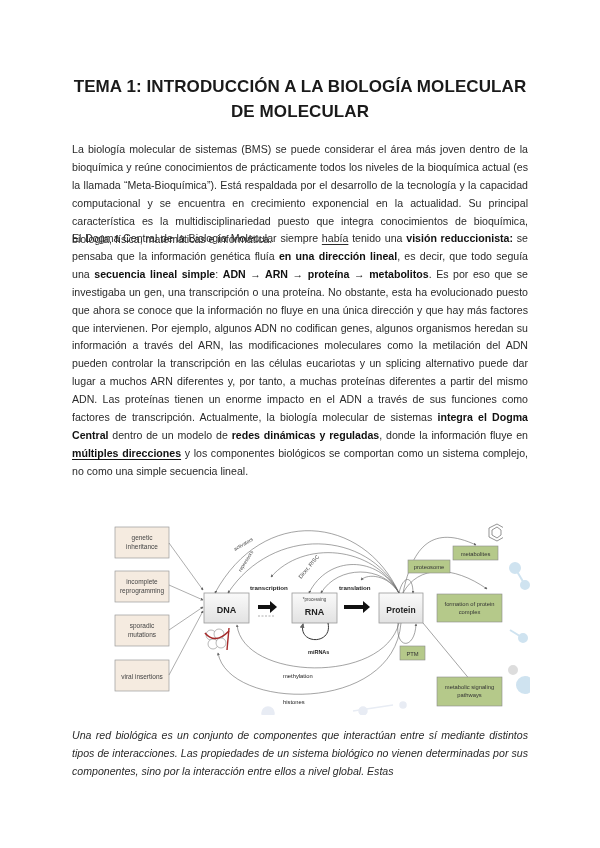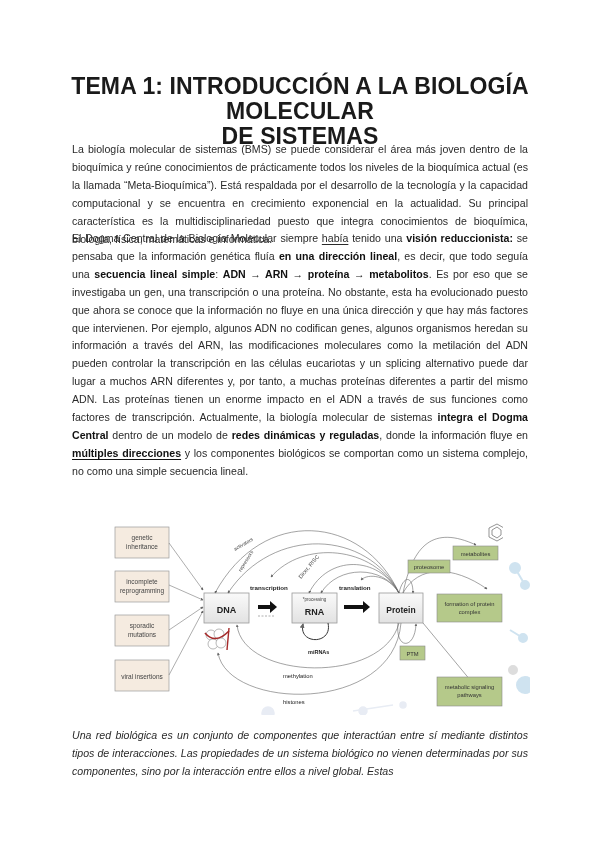--- a/index.html
+++ b/index.html
@@ -1,39 +1,39 @@
 <!DOCTYPE html>
 <html><head>
   <meta charset="utf-8">
   <style>
     html, body { margin: 0; padding: 0; background: #ffffff; }
     body { width: 600px; height: 848px; overflow: hidden; position: relative;
            font-family: "Liberation Sans", "DejaVu Sans", sans-serif; color: #222; }
     .page { position: absolute; left: 0; top: 0; width: 600px; height: 848px; background: #fff; }
     .title { position: absolute; left: 60px; width: 480px; top: 74px; text-align: center;
-             font-weight: bold; font-size: 23px; line-height: 25px; color: #1a1a1a; letter-spacing: 0.1px; }
+             font-weight: bold; font-size: 17px; line-height: 25px; color: #1a1a1a; letter-spacing: 0.1px; }
     .para { position: absolute; left: 72px; width: 456px; font-size: 10.6px; line-height: 17.9px;
             text-align: justify; color: #2a2a2a; }
     .para b { color: #111; }
     .para u { text-underline-offset: 2px; }
     #p1 { top: 141px; }
     #p2 { top: 230px; }
     #p3 { top: 727px; font-style: italic; }
     .figure { position: absolute; left: 103px; top: 515px; width: 400px; height: 200px; }
     .fig-bg { position: absolute; left: 505px; top: 560px; width: 25px; height: 150px; }
     svg text { font-family: "Liberation Sans", "DejaVu Sans", sans-serif; }
   </style>
 </head>
 <body>
 
 <div class="page">
 
   <div class="title">
     <div>TEMA 1: INTRODUCCIÓN A LA BIOLOGÍA MOLECULAR</div>
-    <div>DE SISTEMAS</div>
+    <div>DE MOLECULAR</div>
   </div>
 
   <div id="p1" class="para">La biología molecular de sistemas (BMS) se puede considerar el área más joven dentro de la bioquímica y reúne conocimientos de prácticamente todos los niveles de la bioquímica actual (es la llamada “Meta-Bioquímica”).  Está respaldada por el desarrollo de la tecnología y la capacidad computacional y se encuentra en crecimiento exponencial en la actualidad. Su principal característica es la multidisciplinariedad puesto que integra conocimientos  de bioquímica, biología, física, matemáticas e informática.</div>
 
   <div id="p2" class="para"><span>El Dogma Central de la Biología Molecular siempre </span><u>había</u><span> tenido una </span><b>visión reduccionista:</b><span> se pensaba que la información genética fluía </span><b>en una dirección lineal</b><span>, es decir, que todo seguía una </span><b>secuencia lineal simple</b><span>: </span><b>ADN → ARN → proteína → metabolitos</b><span>. Es por eso que se investigaba un gen, una transcripción o una proteína. No obstante, esta ha evolucionado puesto que ahora se conoce que la información no fluye en una única dirección y que hay más factores que intervienen. Por ejemplo, algunos ADN no codifican genes, algunos organismos heredan su información a través del ARN, las modificaciones moleculares como la metilación del ADN pueden controlar la transcripción en las células eucariotas y un splicing alternativo puede dar lugar a muchos ARN diferentes y, por tanto, a muchas proteínas diferentes a partir del mismo ADN. Las proteínas tienen un enorme impacto en el ADN a través de sus funciones como factores de transcripción. Actualmente, la biología molecular de sistemas </span><b>integra el Dogma Central</b><span> dentro de un modelo de </span><b>redes dinámicas y reguladas</b><span>, donde la información fluye en </span><b><u>múltiples direcciones</u></b><span> y los componentes biológicos se comportan como un sistema complejo, no como una simple secuencia lineal.</span></div>
 
   <svg class="fig-bg" width="25" height="150" viewBox="0 0 25 150">
     <g fill="#cfe3f0" stroke="#cfe3f0" stroke-width="2">
       <circle cx="10" cy="8" r="5"></circle>
         <circle cx="20" cy="25" r="4"></circle>

